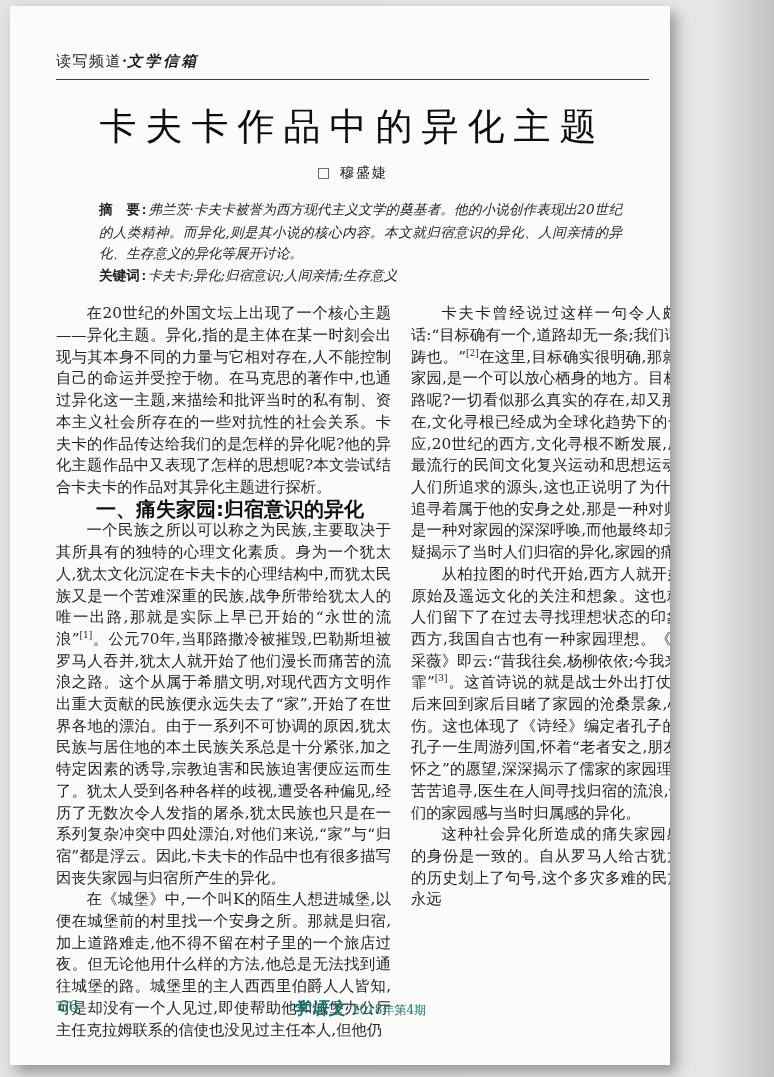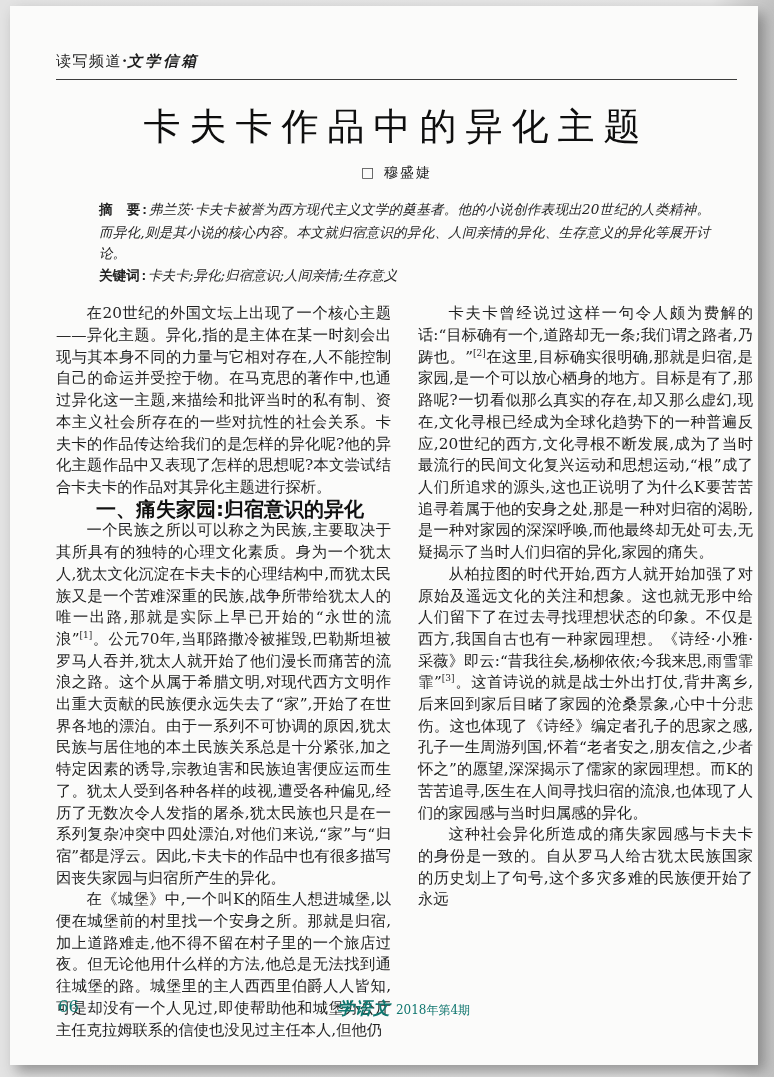--- a/index.html
+++ b/index.html
@@ -4,21 +4,21 @@
 <style>
   html, body { margin: 0; padding: 0; }
   body {
     width: 774px; height: 1077px;
     background: linear-gradient(90deg, #e3e3e3 0%, #e6e6e6 92%, #c2c2c2 100%);
     position: relative; overflow: hidden;
     font-family: "DejaVu Serif", serif;
   }
   .page {
     position: absolute; left: 10px; top: 6px;
-    width: 748px; height: 1059px;
+    width: 660px; height: 1059px;
     background: #fbfbfa;
     box-shadow: 6px 7px 13px rgba(50,50,50,0.45);
     overflow: hidden;
   }
   .content { padding: 46px 21px 0 46px; }
 
   
   .header-bar { font-size: 15px; color: #1e1e1e; white-space: nowrap; }
   .header-channel { font-family: "DejaVu Sans", sans-serif; letter-spacing: 1.5px; }
   .header-dot { font-weight: bold; }
@@ -41,21 +41,21 @@
     color: #242424; text-align: justify;
   }
   .abstract-block .blk-label {
     font-weight: bold; font-style: normal;
     font-family: Liberation Mono, monospace;
   }
   .kai { font-style: italic; }
   .keywords-line { margin-top: 0; }
 
   
-  .columns { display: flex; gap: 27px; margin-top: 16px; }
+  .columns { display: flex; gap: 20px; margin-top: 16px; }
   .col {
     width: 335px; flex: 0 0 335px;
     font-size: 15.3px; line-height: 21.7px;
     color: #1f1f1f; text-align: justify;
   }
   .col p { margin: 0; text-indent: 2em; }
   .col p.no-indent { text-indent: 0; }
   .col h3 {
     margin: 0; font-size: 20px; font-weight: bold; text-indent: 2em;
     font-family: "DejaVu Sans", sans-serif; color: #111; line-height: 21.7px;

